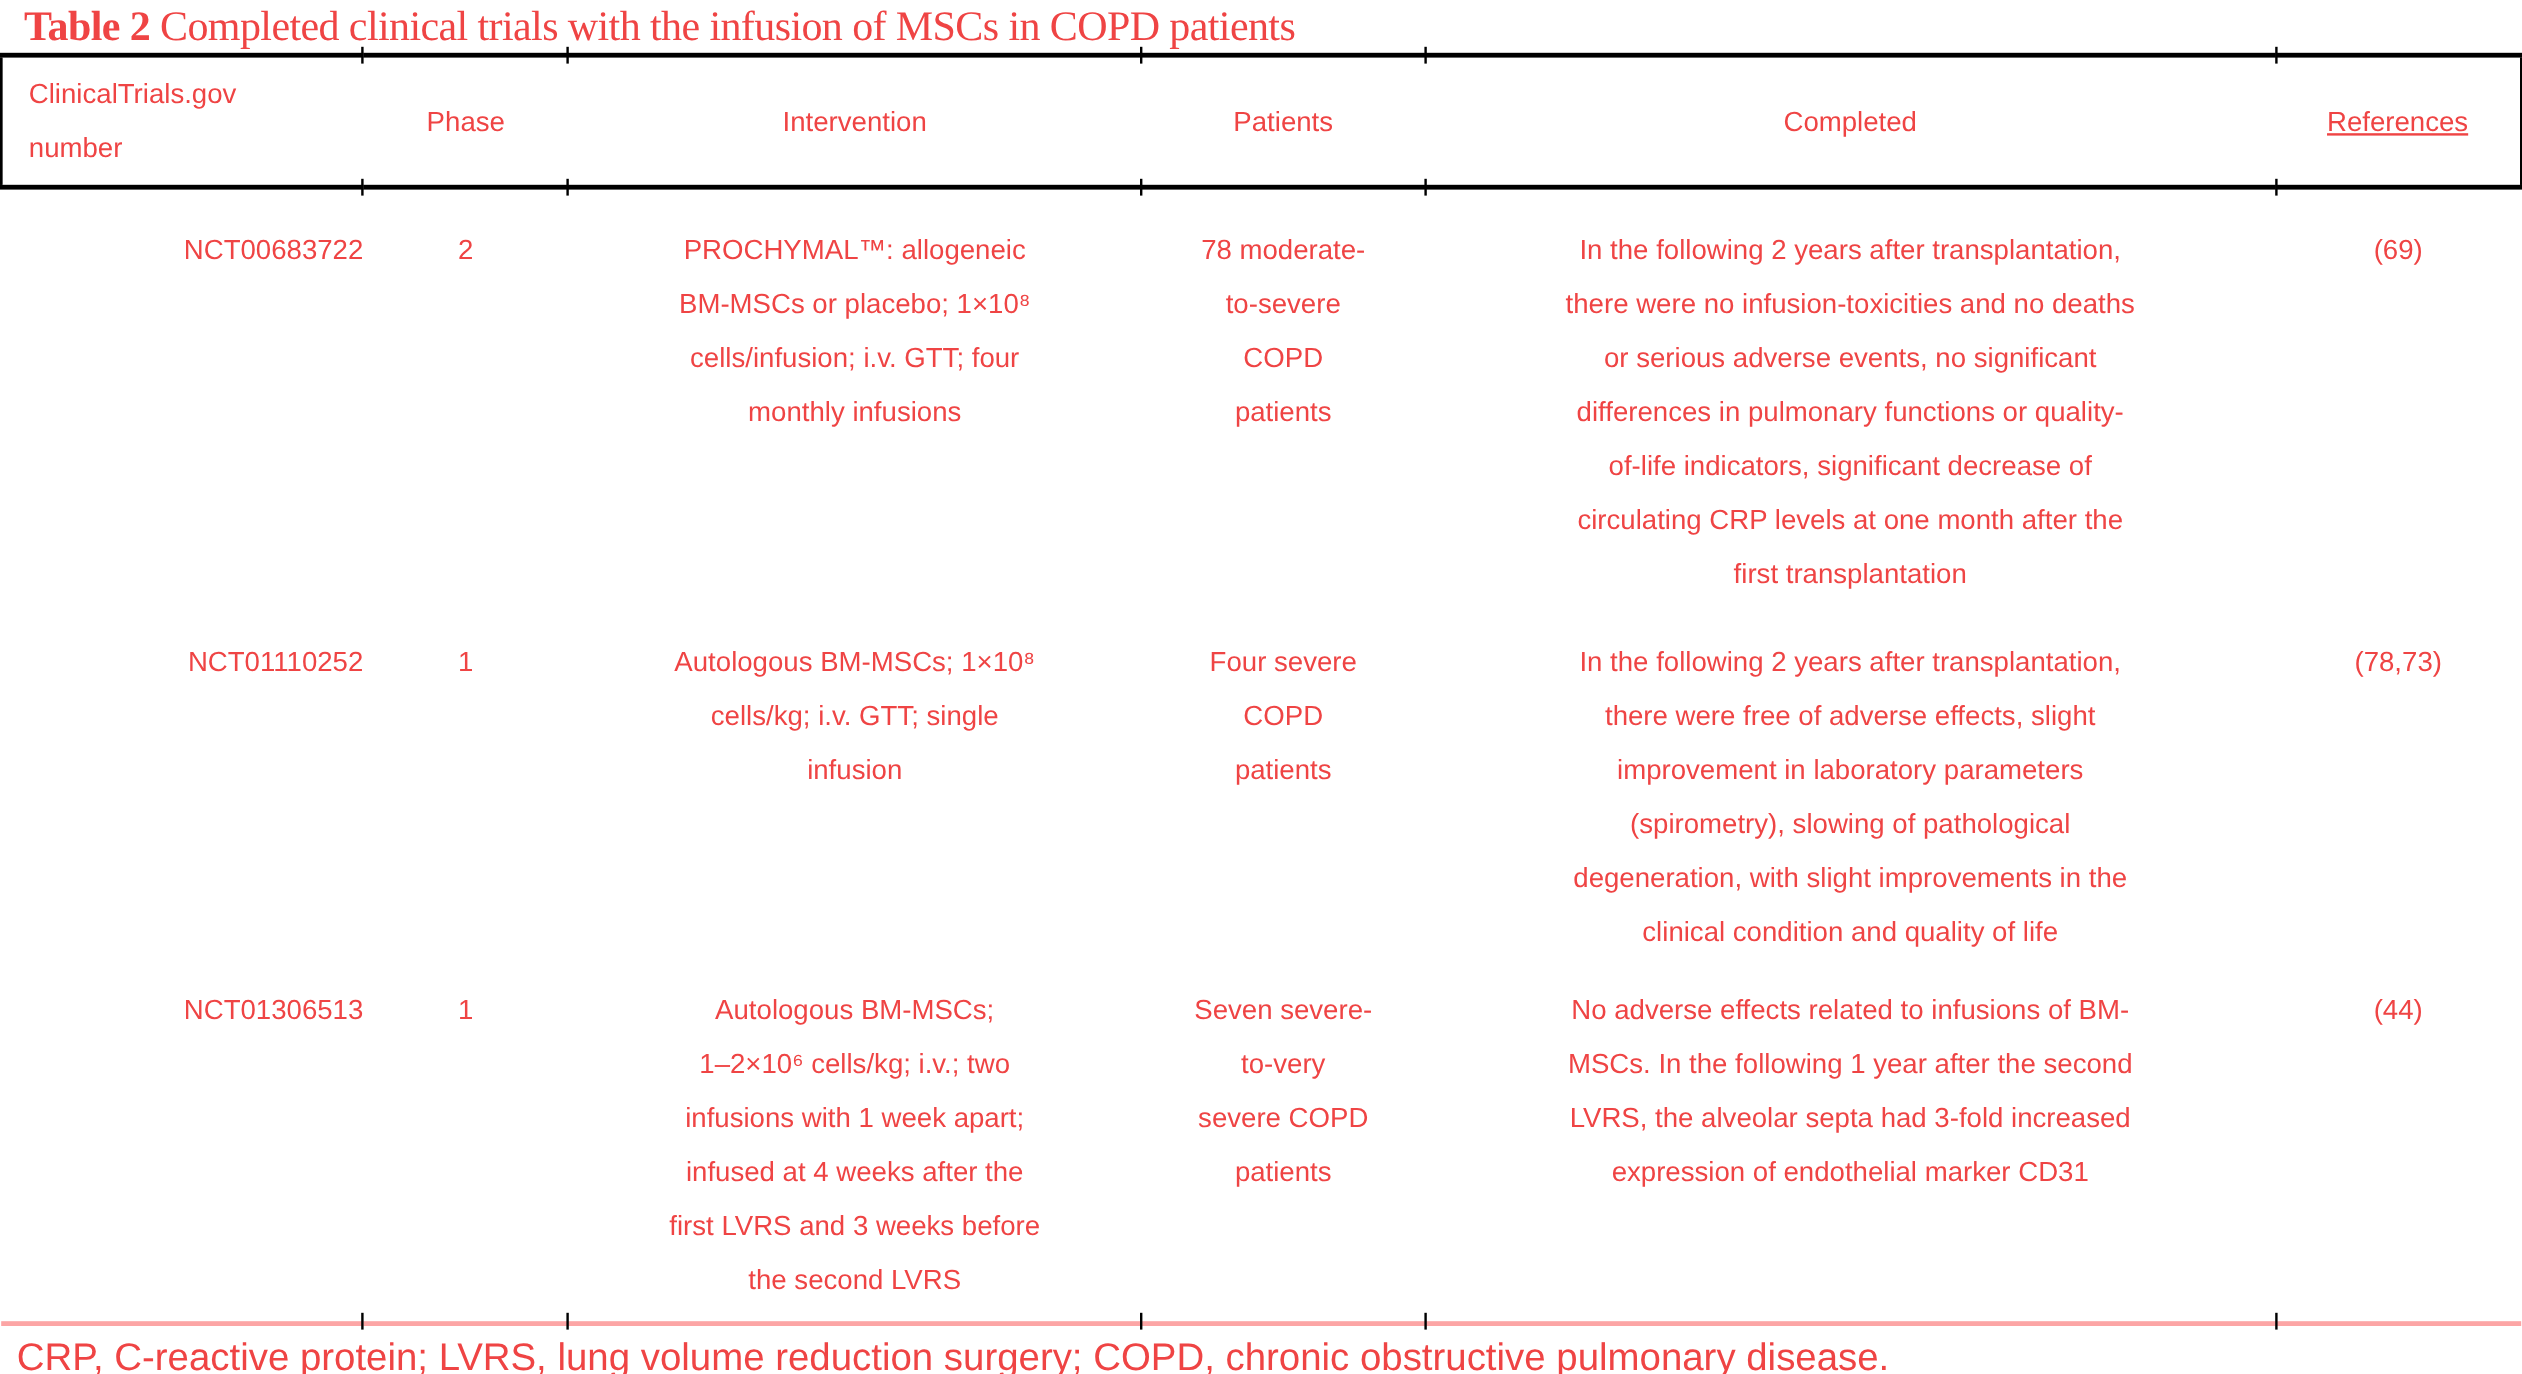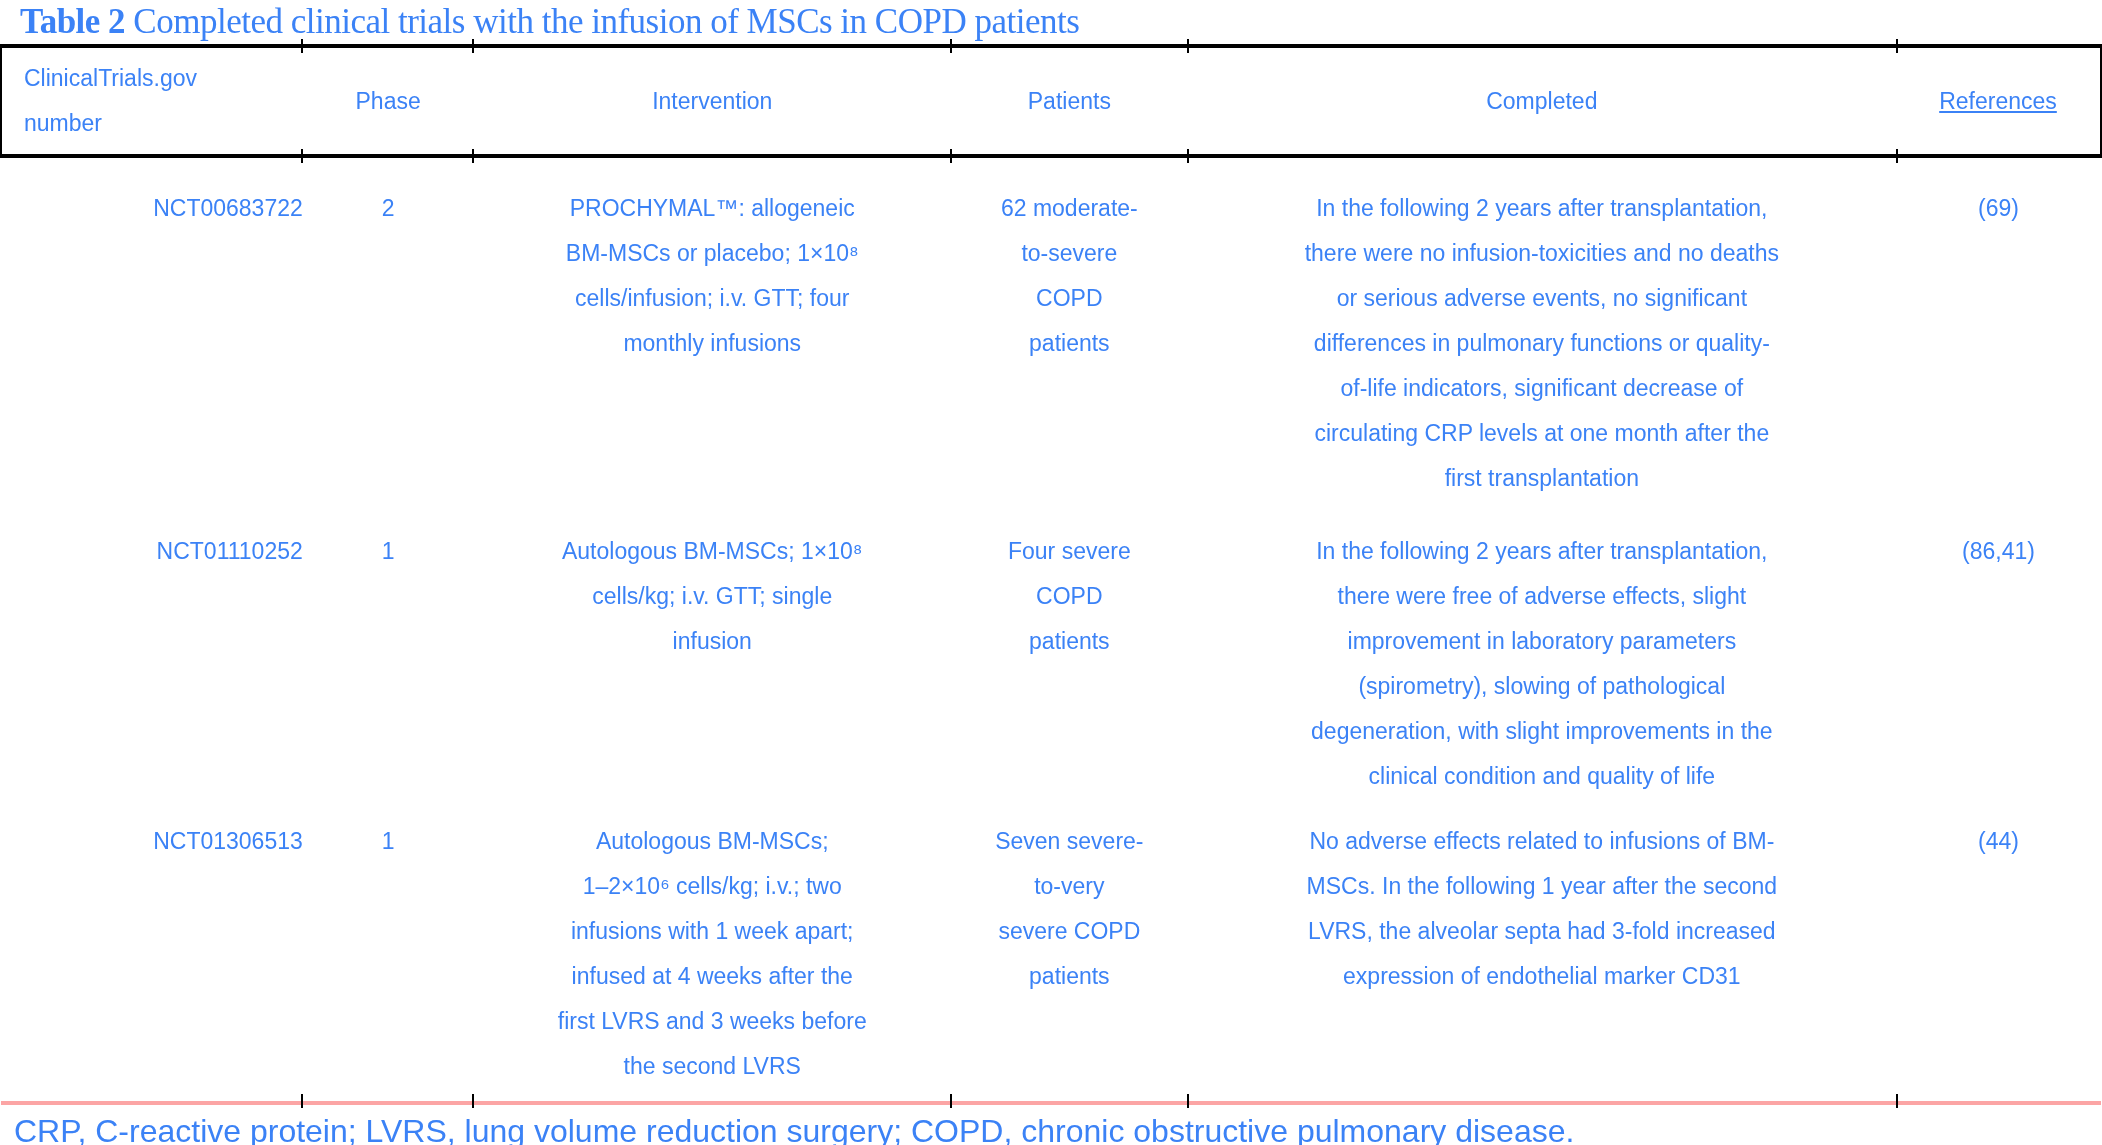--- a/index.html
+++ b/index.html
@@ -1,19 +1,19 @@
 <!DOCTYPE html>
 <html><head>
 <meta charset="utf-8">
 <style>
   html, body { margin:0; padding:0; background:#ffffff; }
   .page {
     position:relative;
     width:2102px; height:1145px;
-    background:#ffffff; color:#3b82f6;
+    background:#ffffff; color:#ef4444;
     font-family:"Liberation Sans","DejaVu Sans",sans-serif;
     overflow:hidden;
   }
   .caption {
     height:44px; line-height:44px;
     padding-left:20px;
     font-family:"Liberation Serif","DejaVu Serif",serif;
     font-size:35px; white-space:nowrap;
     letter-spacing:-0.5px;
   }
@@ -95,21 +95,21 @@
         </tr>
       </thead>
       <tbody>
         <tr class="r1">
           <td class="cell-nct">NCT00683722</td>
           <td>2</td>
           <td>PROCHYMAL™: allogeneic
 BM-MSCs or placebo; 1×10⁸
 cells/infusion; i.v. GTT; four
 monthly infusions</td>
-          <td>62 moderate-
+          <td>78 moderate-
 to-severe
 COPD
 patients</td>
           <td>In the following 2 years after transplantation,
 there were no infusion-toxicities and no deaths
 or serious adverse events, no significant
 differences in pulmonary functions or quality-
 of-life indicators, significant decrease of
 circulating CRP levels at one month after the
 first transplantation</td>
@@ -123,21 +123,21 @@
 infusion</td>
           <td>Four severe
 COPD
 patients</td>
           <td>In the following 2 years after transplantation,
 there were free of adverse effects, slight
 improvement in laboratory parameters
 (spirometry), slowing of pathological
 degeneration, with slight improvements in the
 clinical condition and quality of life</td>
-          <td>(86,41)</td>
+          <td>(78,73)</td>
         </tr>
         <tr class="r3">
           <td class="cell-nct">NCT01306513</td>
           <td>1</td>
           <td>Autologous BM-MSCs;
 1–2×10⁶ cells/kg; i.v.; two
 infusions with 1 week apart;
 infused at 4 weeks after the
 first LVRS and 3 weeks before
 the second LVRS</td>

